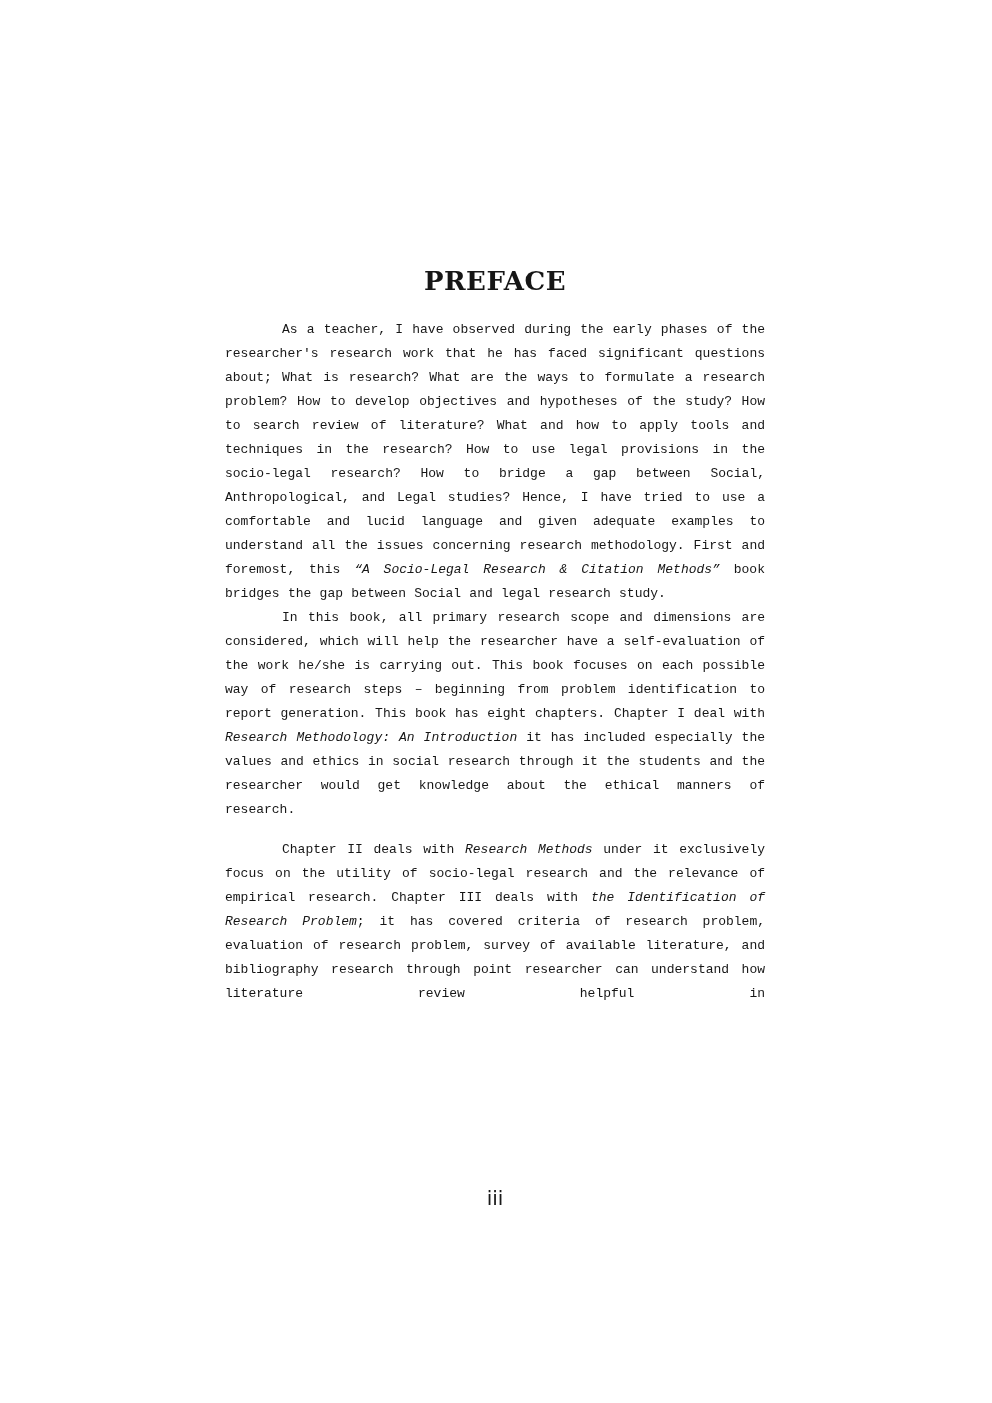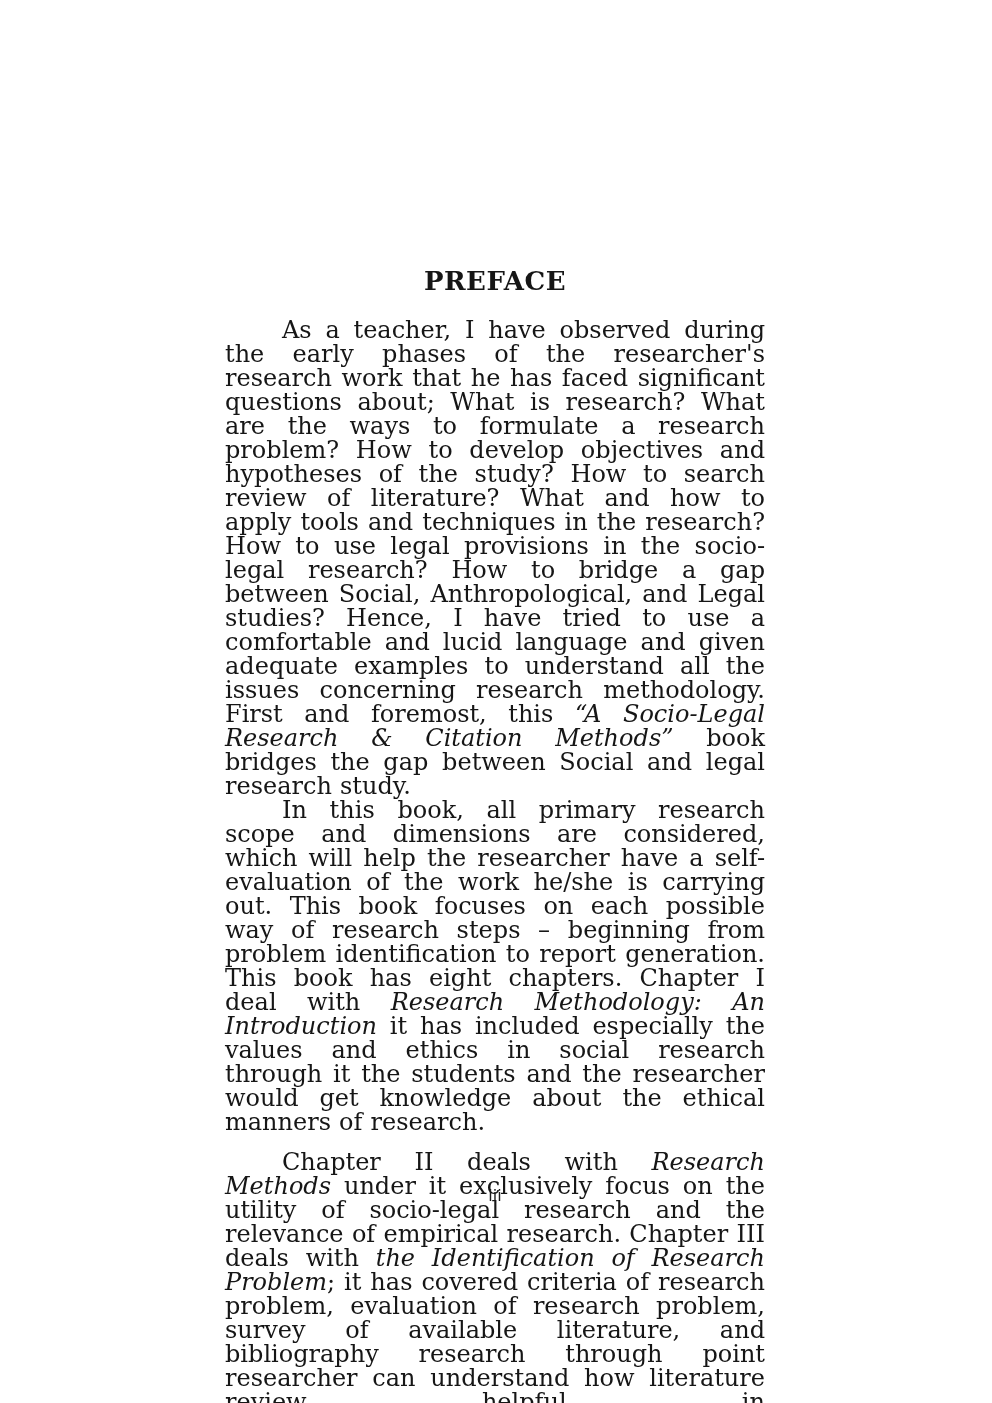--- a/index.html
+++ b/index.html
@@ -26,41 +26,42 @@
     font-family: "DejaVu Serif", serif;
     font-size: 26px;
     font-weight: bold;
     line-height: 31px;
     text-align: center;
     letter-spacing: 0.5px;
     margin: 0 0 21px 0;
   }
   .body-text p.para {
     margin: 0;
-    font-size: 24px;
+    font-size: 13px;
     line-height: 24px;
     text-align: justify;
     text-indent: 57px;
     word-spacing: 0.5px;
+    font-family: Liberation Mono, monospace;
   }
   .body-text p.para.justify-last {
     text-align-last: justify;
     margin-top: 16px;
   }
   .body-text p.para i {
     font-style: italic;
   }
   .folio {
     position: absolute;
     left: 225px;
     top: 1186px;
     width: 540px;
     text-align: center;
     font-family: "DejaVu Sans", sans-serif;
-    font-size: 16px;
+    font-size: 20px;
     color: #1a1a1a;
   }
 </style>
 </head>
 <body>
 
 <div class="page">
   <div class="content">
     <h1 class="page-title">PREFACE</h1>
     <div class="body-text">

